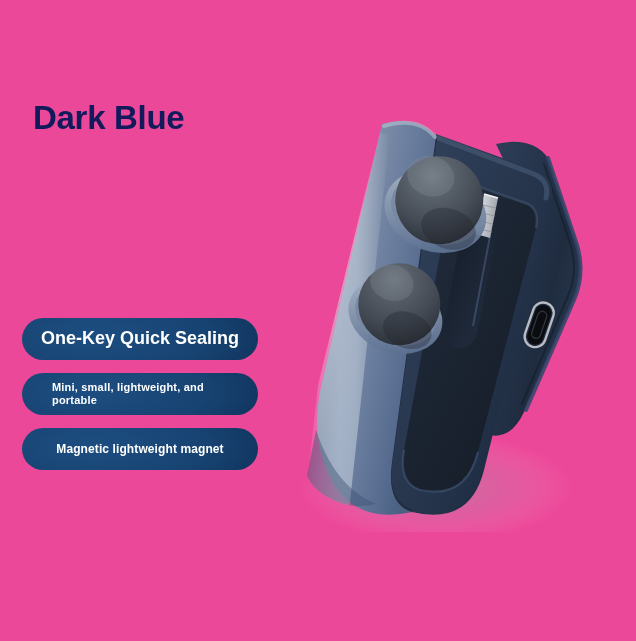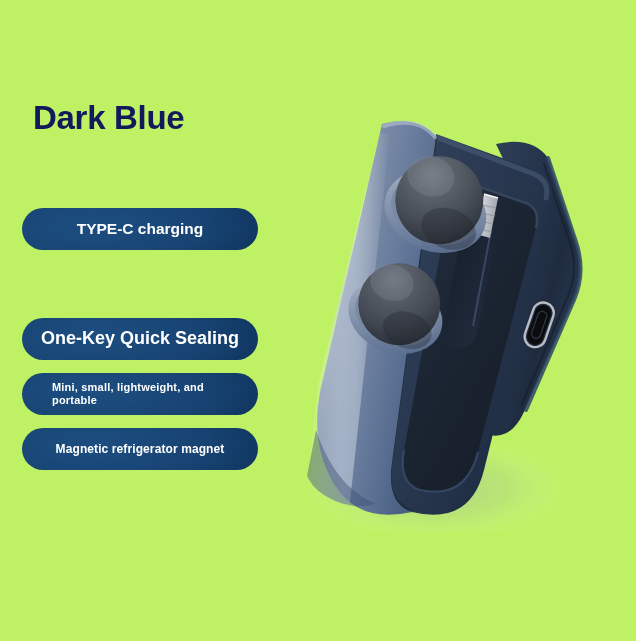--- a/index.html
+++ b/index.html
@@ -11,21 +11,21 @@
     height: 641px;
     background: #f7f7f7;
     font-family: "Liberation Sans", sans-serif;
     overflow: hidden;
     position: relative;
   }
 
   #stage {
     position: absolute;
     inset: 0;
-    background: #bef264;
+    background: #ec4899;
   }
 
   
   .title {
     position: absolute;
     left: 33px;
     top: 101px;
     font-size: 33px;
     font-weight: bold;
     letter-spacing: -0.3px;
@@ -75,28 +75,27 @@
   }
   #device-wrap svg { display: block; }
 </style>
 </head>
 <body>
 
 <div id="stage">
 
   <div class="title">Dark Blue</div>
 
-  <div class="pill p1">TYPE-C charging</div>
 
 
   <div class="pill p3">One-Key Quick Sealing</div>
 
   <div class="pill p4">Mini, small, lightweight, and portable</div>
 
-  <div class="pill p5">Magnetic refrigerator magnet</div>
+  <div class="pill p5">Magnetic lightweight magnet</div>
 
   <div id="device-wrap">
     <svg width="340" height="420" viewBox="0 0 340 420" xmlns="http://www.w3.org/2000/svg">
       <defs>
 
         <radialGradient id="gShadow" cx="50%" cy="50%" r="50%">
           <stop offset="0%" stop-color="#9aa3b0" stop-opacity="0.40"></stop>
           <stop offset="55%" stop-color="#a8b0bb" stop-opacity="0.18"></stop>
           <stop offset="100%" stop-color="#ffffff" stop-opacity="0"></stop>
         </radialGradient>

